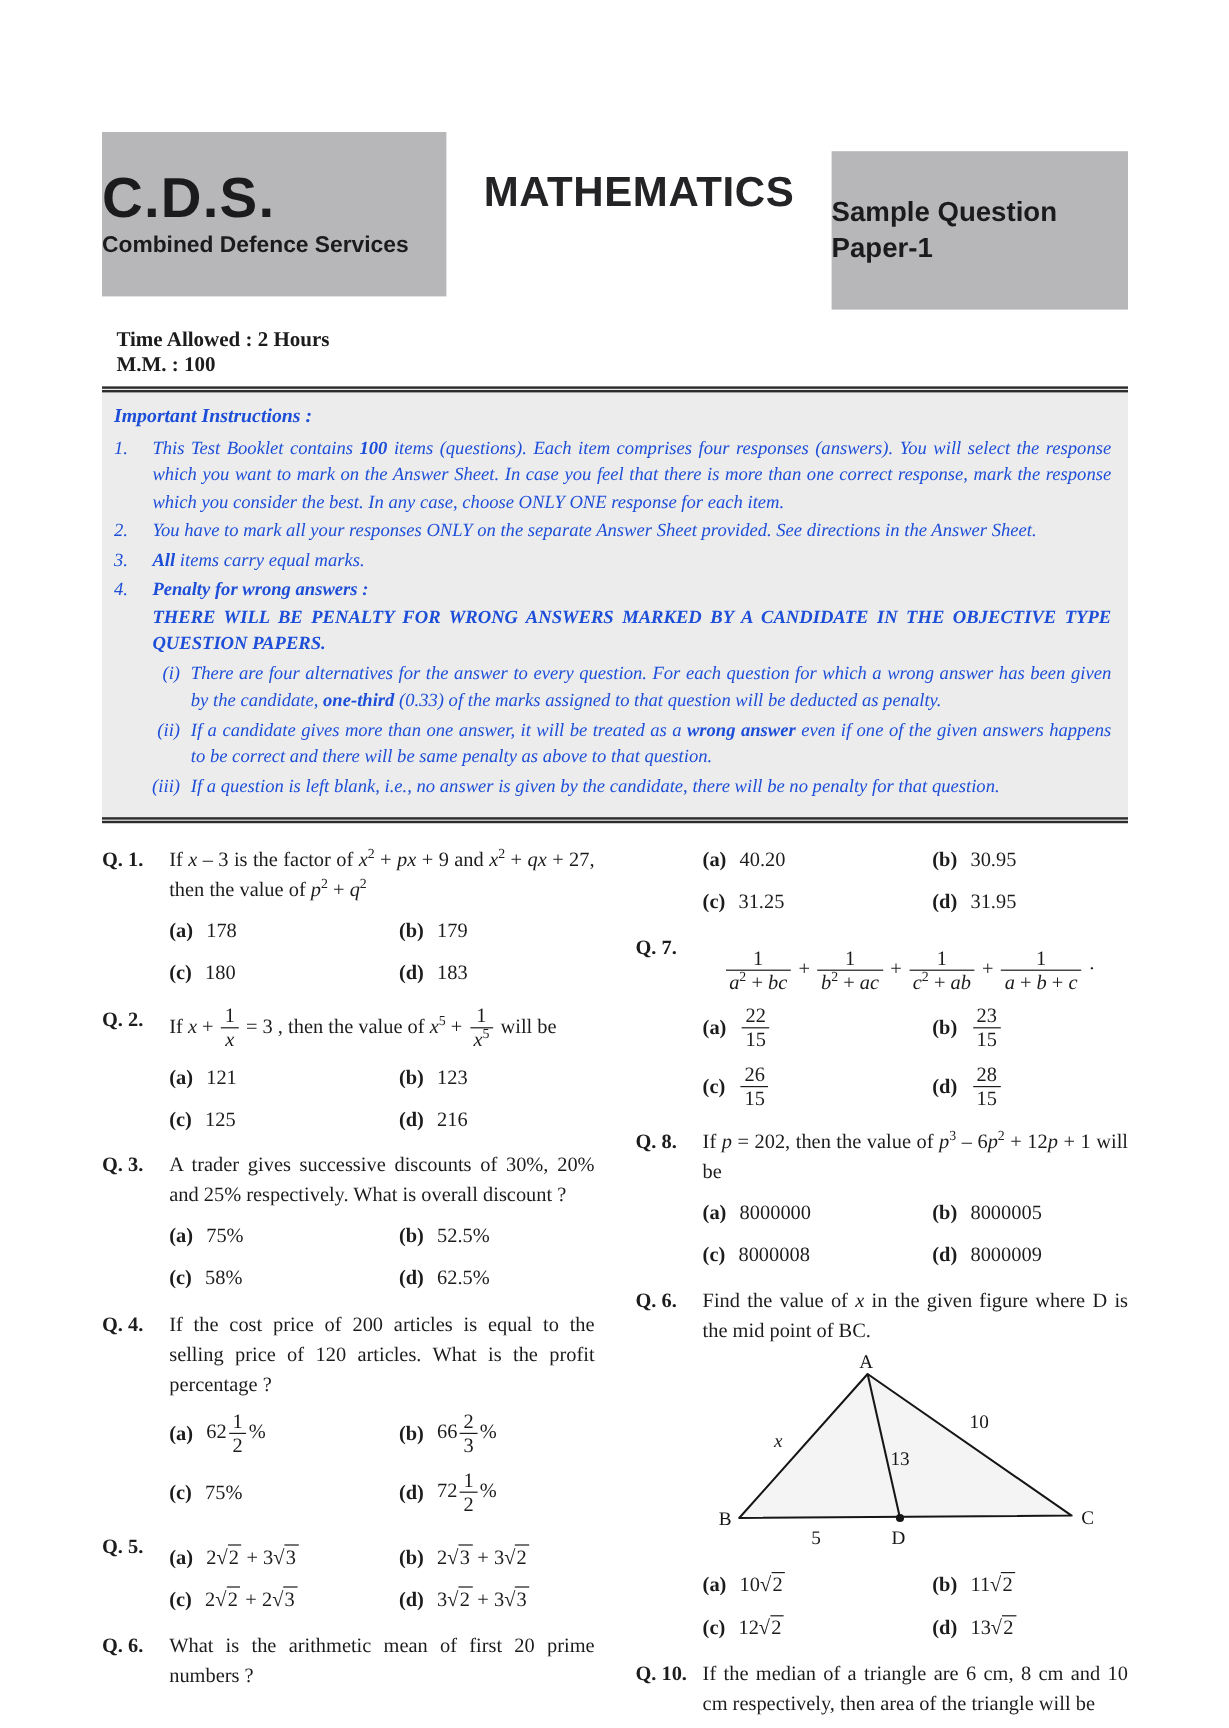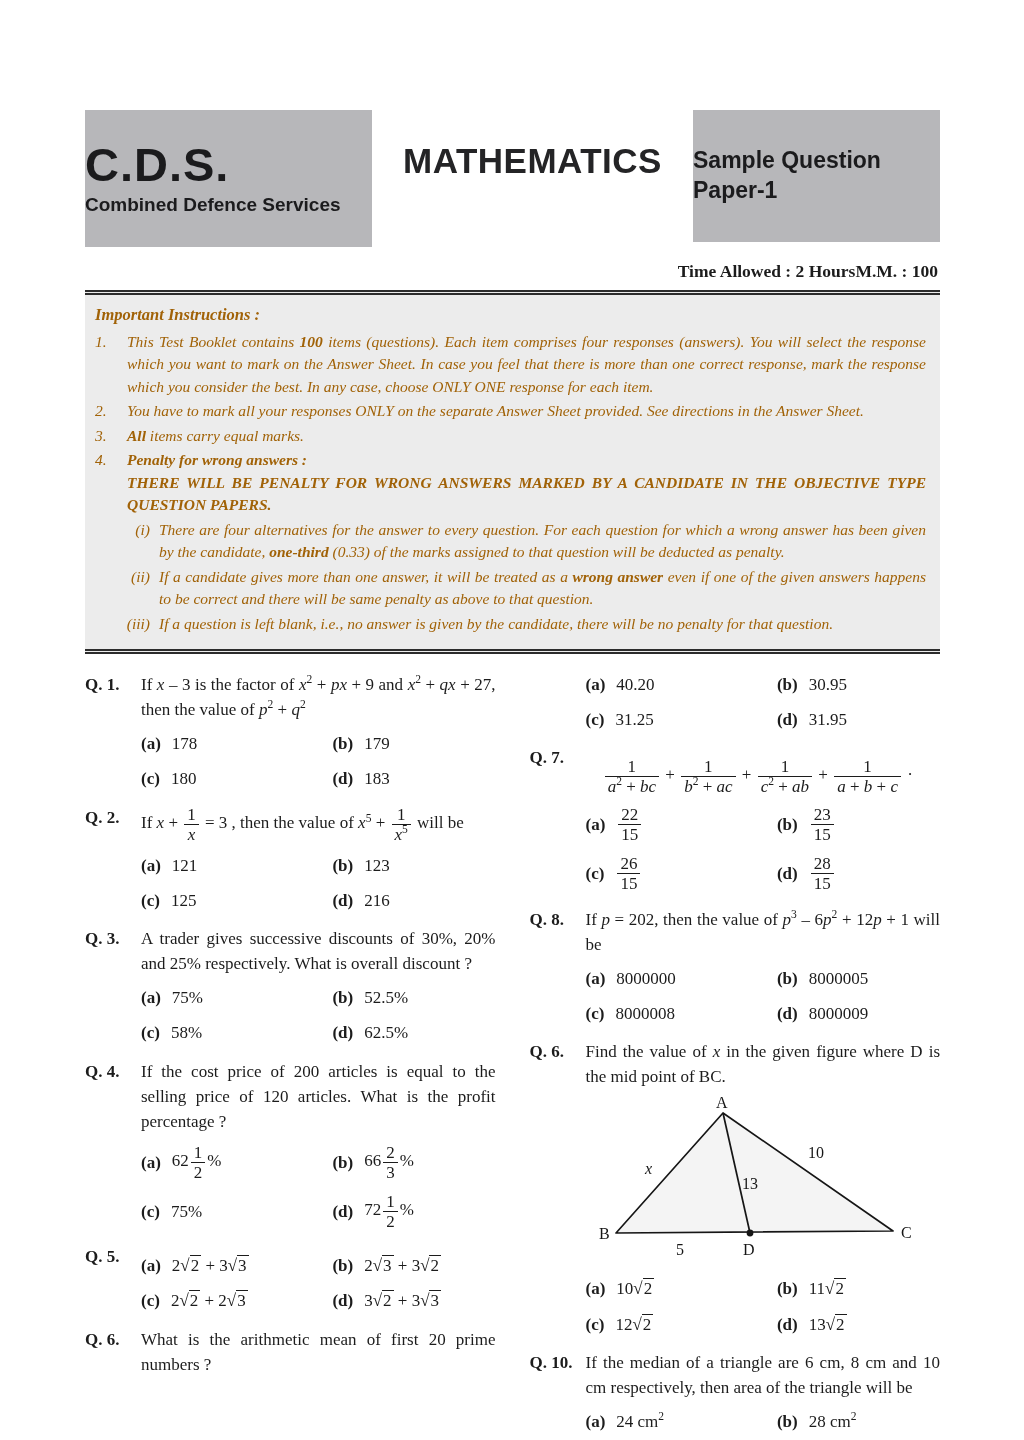--- a/index.html
+++ b/index.html
@@ -11,28 +11,28 @@
 
   
   .header{display:flex;justify-content:space-between;align-items:flex-start;}
   .hbox{background:#b7b7ba;display:flex;flex-direction:column;align-items:flex-start;justify-content:center;
         font-family:"Liberation Sans", sans-serif;font-weight:bold;color:#1b1b1d;text-align:center;}
   .box-cds{width:287px;height:137px;}
   .cds-abbr{font-size:47px;letter-spacing:1px;line-height:1;}
   .cds-full{font-size:19px;margin-top:6px;}
   .subject{font-family:"Liberation Sans", sans-serif;font-weight:bold;font-size:35px;
            margin-top:31px;letter-spacing:.5px;color:#242426;}
-  .box-paper{width:247px;height:132px;font-size:23px;line-height:1.3;}
+  .box-paper{width:247px;height:132px;font-size:23px;line-height:1.3;margin-top:16px;}
 
   
-  .meta{display:flex;justify-content:flex-end;font-weight:bold;font-size:17.5px;margin:14px 2px 8px 1px;}
+  .meta{display:flex;justify-content:flex-end;font-weight:bold;font-size:17.5px;margin:14px 2px 8px 12px;flex-direction:column;}
 
   
   .inst{background:#ececec;border-top:5px double #2c2c2c;border-bottom:5px double #2c2c2c;
-        padding:8px 14px 12px 10px;font-style:italic;font-size:15.5px;line-height:1.45;color:#a16207;}
+        padding:8px 14px 12px 10px;font-style:italic;font-size:15.5px;line-height:1.45;color:#1d4ed8;}
   .inst-title{font-weight:bold;font-size:16.5px;margin-bottom:4px;}
   .irow{display:flex;margin-bottom:2px;}
   .inum{flex:none;width:32px;}
   .itext{flex:1;text-align:justify;}
   .sub{margin-left:26px;}
   .sub .inum{width:38px;text-align:right;padding-right:9px;box-sizing:border-box;}
   .caps{font-weight:bold;}
 
   
   .qwrap{display:flex;gap:34px;margin-top:18px;font-size:17px;line-height:1.48;}

